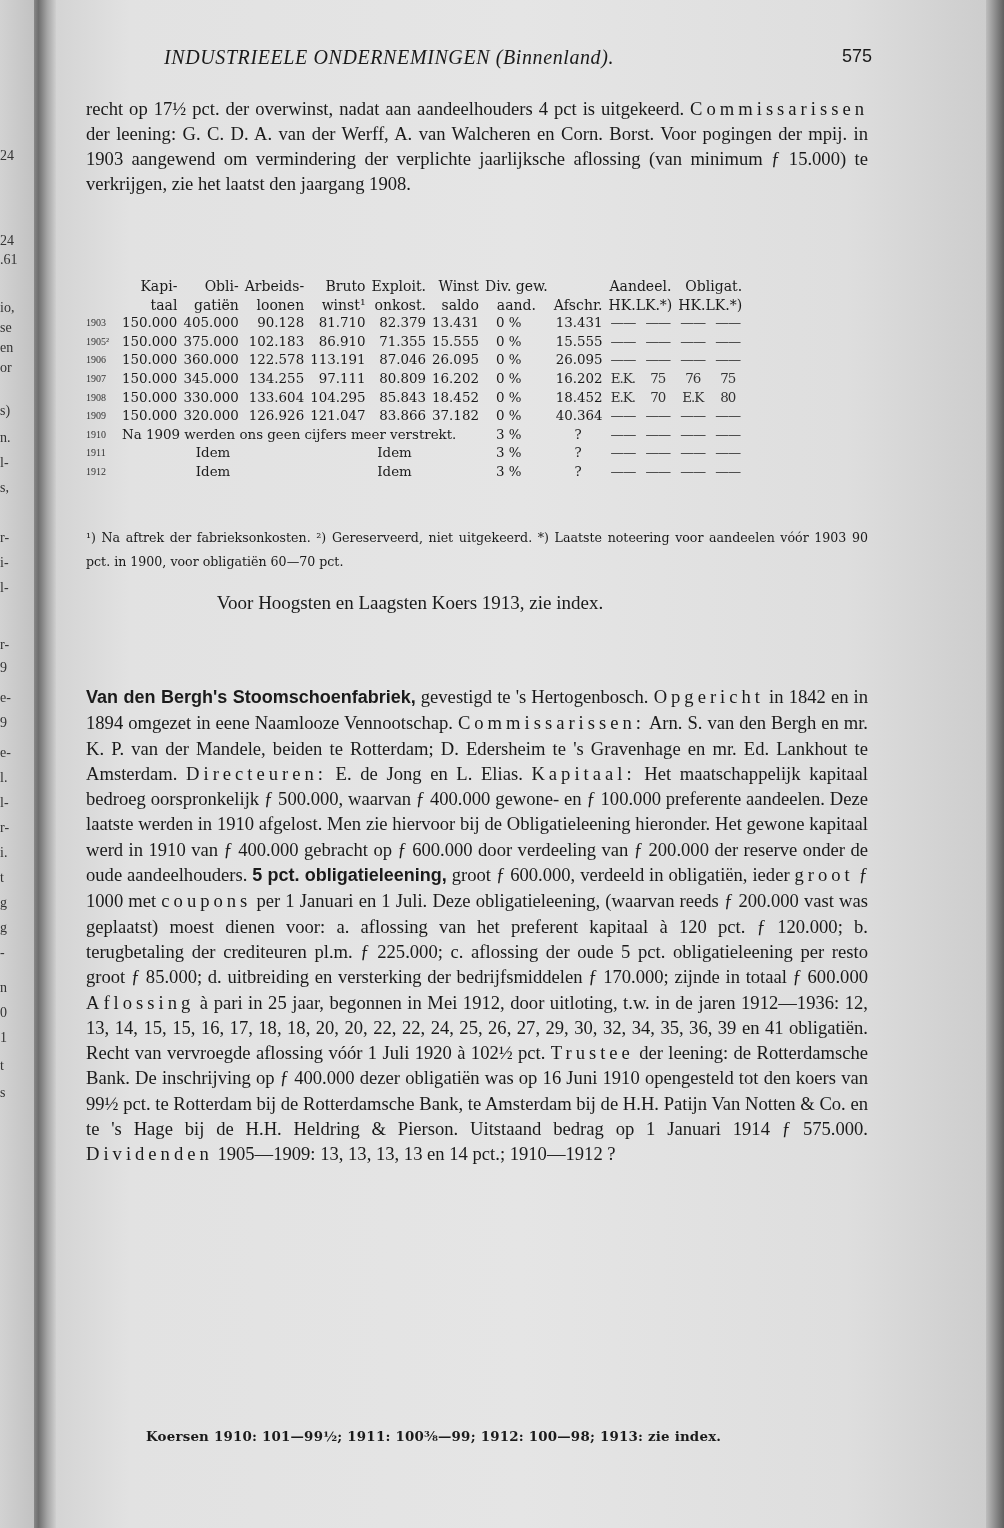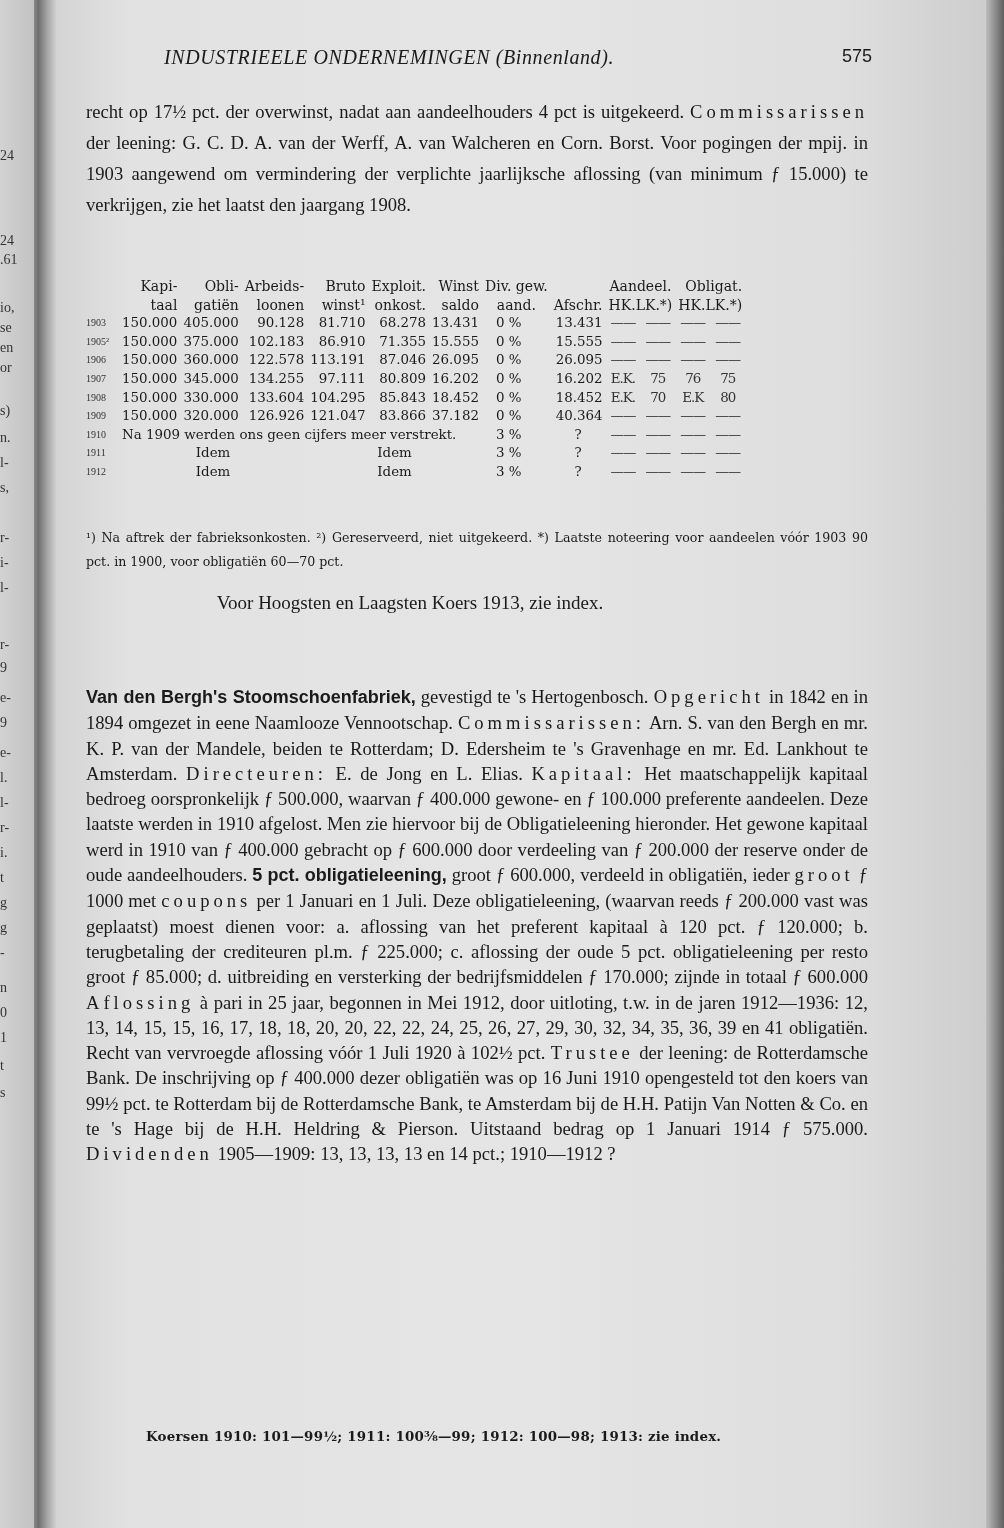--- a/index.html
+++ b/index.html
@@ -36,21 +36,21 @@
       font-family: "Liberation Serif", serif; font-style: italic;
       font-size: 20px; letter-spacing: 0.6px;
     }
     .page-number {
       position: absolute; left: 842px; top: 46px;
       font-family: "Liberation Sans", sans-serif; font-size: 18px;
     }
     .para {
       position: absolute; left: 86px; width: 782px;
       font-family: "Liberation Serif", serif;
-      font-size: 18.6px; line-height: 31px; text-align: justify;
+      font-size: 18.6px; line-height: 25px; text-align: justify;
       text-align-last: left;
     }
     .spaced { letter-spacing: 4px; }
     .bold-sans { font-family: "Liberation Sans", sans-serif; font-weight: bold; font-size: 18px; }
     table.fin {
       position: absolute; left: 86px; top: 270px;
       border-collapse: collapse;
       font-family: "DejaVu Serif", serif; font-size: 13.4px; margin-top: 7px;
     }
     table.fin td, table.fin th {
@@ -151,21 +151,21 @@
       <th colspan="2" style="text-align:center">HK.LK.*)</th>
     </tr>
   </thead>
   <tbody id="tbody">
       <tr>
         <td class="year">1903</td>
         <td>150.000</td>
         <td>405.000</td>
         <td>90.128</td>
         <td>81.710</td>
-        <td>68.278</td>
+        <td>82.379</td>
         <td>13.431</td>
         <td style="text-align:left;padding-left:14px">0 %</td>
         <td>13.431</td>
         <td class="dash">——</td>
         <td class="dash">——</td>
         <td class="dash">——</td>
         <td class="dash">——</td>
       </tr>
       <tr>
         <td class="year">1905²</td>

